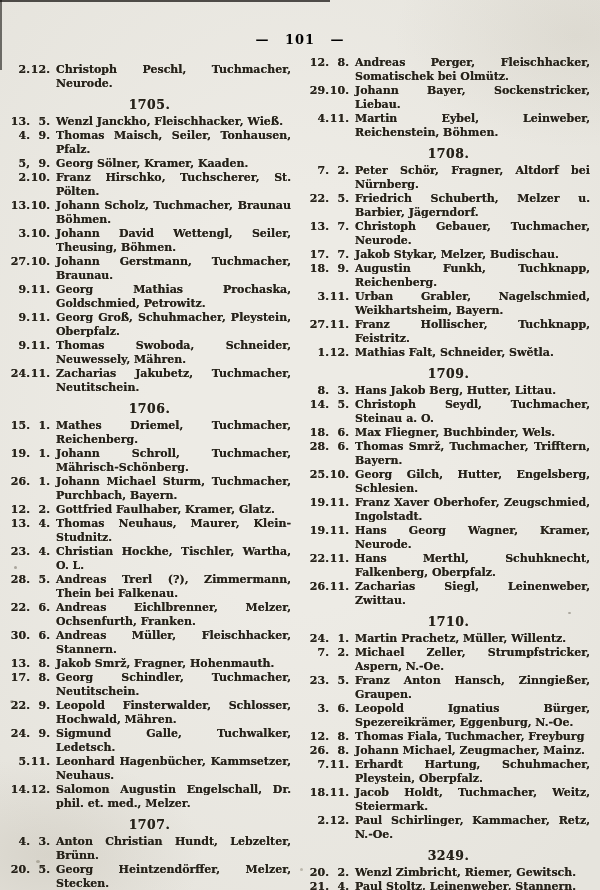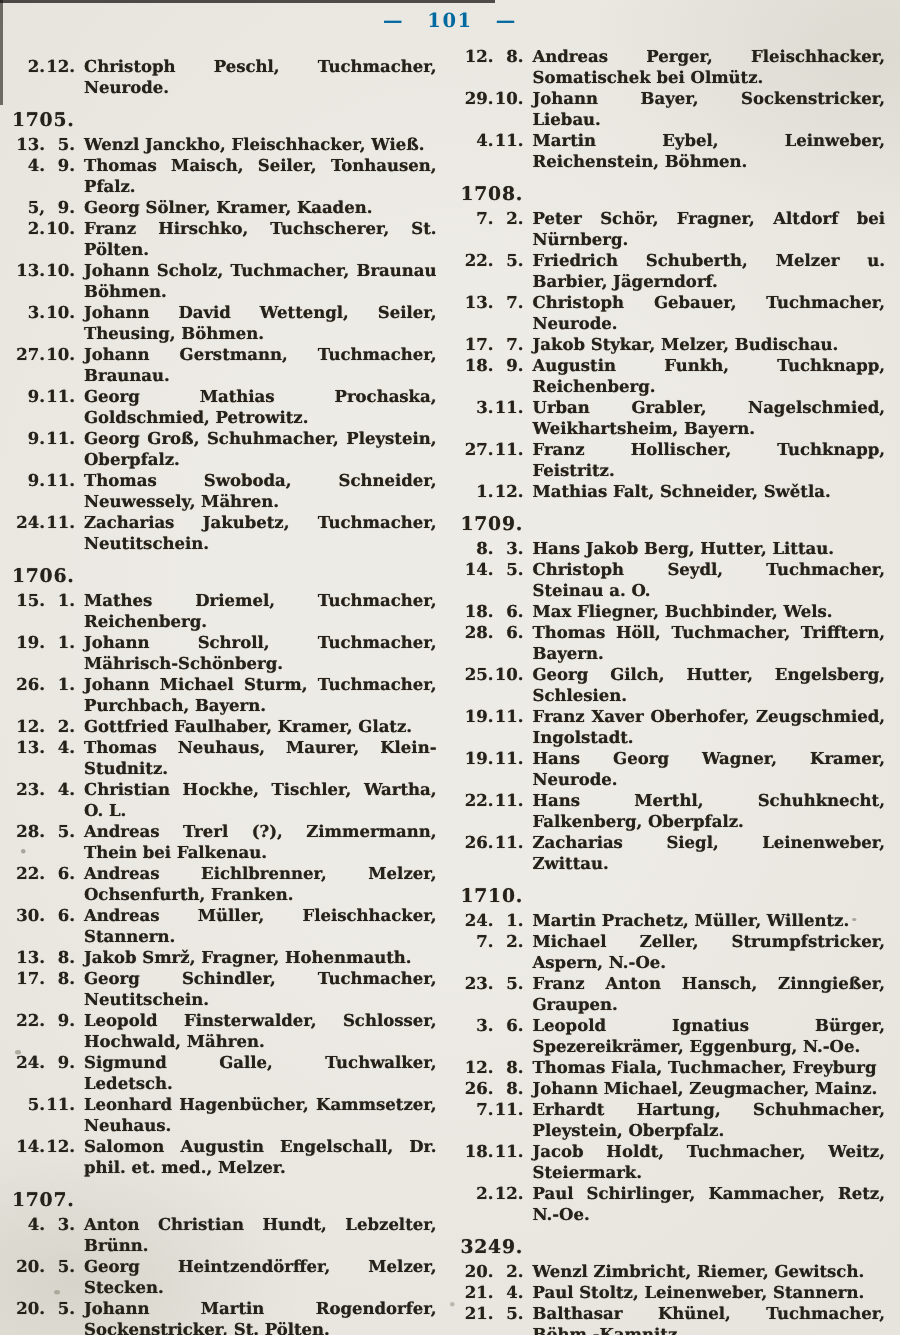--- a/index.html
+++ b/index.html
@@ -18,36 +18,36 @@
   .edge-top{position:absolute;top:0;left:0;width:330px;height:2px;background:rgba(25,23,20,0.75);}
   .edge-left{position:absolute;top:0;left:0;width:2px;height:70px;background:rgba(25,23,20,0.6);}
   .speck{position:absolute;border-radius:50%;background:rgba(90,84,70,0.45);}
   .s1{left:14px;top:566px;width:3px;height:3px;}
   .s2{left:10px;top:700px;width:4px;height:3px;background:rgba(120,112,95,0.5);}
   .s3{left:568px;top:612px;width:3px;height:2px;}
   .s4{left:300px;top:868px;width:3px;height:3px;background:rgba(120,112,95,0.4);}
   .s5{left:36px;top:860px;width:4px;height:3px;background:rgba(120,112,95,0.45);}
 
   .page-header{
-    margin-top:7px;text-align:center;font-size:13px;font-weight:700;
-    letter-spacing:1px;word-spacing:10px;color:#0369a1;
+    margin-top:32px;text-align:center;font-size:13px;font-weight:700;
+    letter-spacing:1px;word-spacing:10px;color:#000000;
   }
   .columns{
     display:flex;gap:16px;padding:9px 10px 0 8px;box-sizing:border-box;
   }
   .column{flex:1;min-width:0;}
   .column-left{padding-top:7px;}
 
   .entry{display:flex;font-size:11px;line-height:14px;font-weight:700;
     text-shadow:0 0 0.5px rgba(45,40,30,0.75);}
   .entry .d{width:22px;flex:none;text-align:right;white-space:nowrap;}
   .entry .m{width:20px;flex:none;text-align:right;white-space:nowrap;margin-right:6px;}
   .entry .body{flex:1;text-align:justify;}
   .year{
-    font-size:12.5px;font-weight:700;margin:6px 0 3px;
+    text-align:center;font-size:12.5px;font-weight:700;margin:6px 0 3px;
     letter-spacing:0.5px;text-shadow:0 0 0.5px rgba(45,40,30,0.75);
   }
 </style>
 </head>
 <body>
 
 <div class="page">
   <div class="edge-top"></div>
   <div class="edge-left"></div>
   <div class="speck s1"></div>
@@ -285,21 +285,21 @@
     <span class="body">Christoph Seydl, Tuchmacher, Steinau a. O.</span>
   </div>
         <div class="entry">
     <span class="d">18.</span>
     <span class="m">6.</span>
     <span class="body">Max Fliegner, Buchbinder, Wels.</span>
   </div>
         <div class="entry">
     <span class="d">28.</span>
     <span class="m">6.</span>
-    <span class="body">Thomas Höll, Tuchmacher, Trifftern, Bayern.</span>
+    <span class="body">Thomas Smrž, Tuchmacher, Trifftern, Bayern.</span>
   </div>
         <div class="entry">
     <span class="d">25.</span>
     <span class="m">10.</span>
     <span class="body">Georg Gilch, Hutter, Engelsberg, Schlesien.</span>
   </div>
         <div class="entry">
     <span class="d">19.</span>
     <span class="m">11.</span>
     <span class="body">Franz Xaver Oberhofer, Zeugschmied, Ingolstadt.</span>

